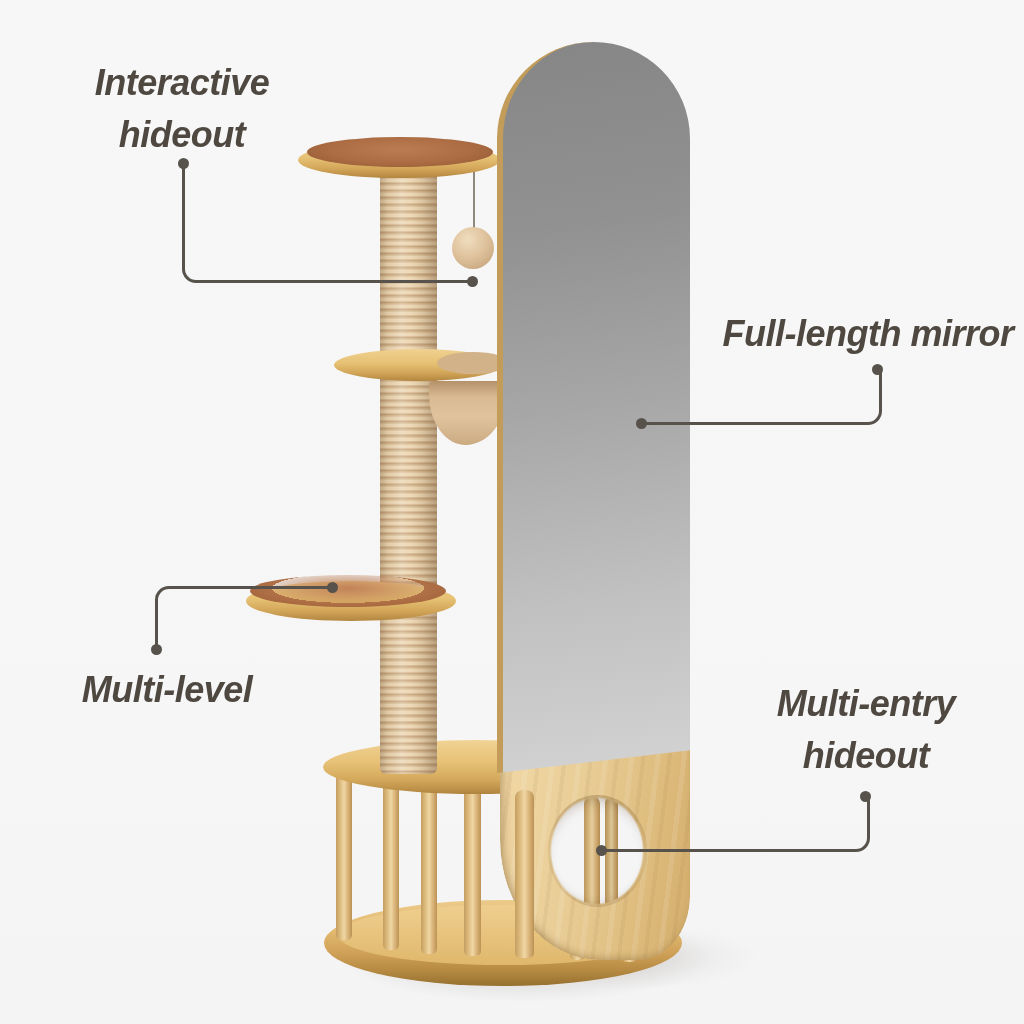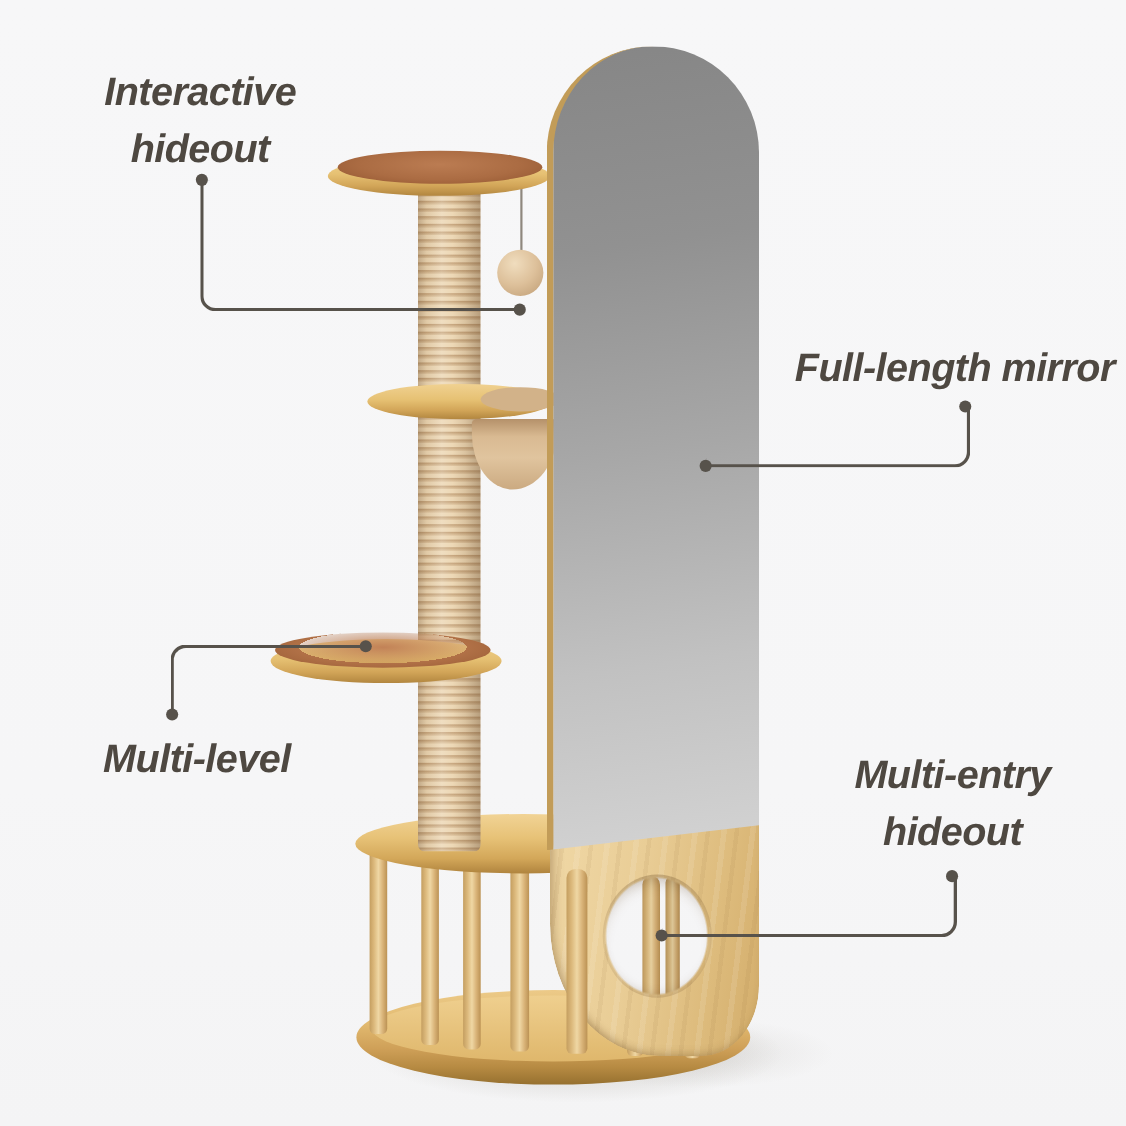--- a/index.html
+++ b/index.html
@@ -140,21 +140,21 @@
 
   <div class="label" style="left:22px;top:57px;width:320px;">
     <div>Interactive</div>
     <div>hideout</div>
   </div>
 
   <div class="label" style="left:678px;top:308px;width:380px;">
     <div>Full-length mirror</div>
   </div>
 
-  <div class="label" style="left:19px;top:664px;width:320px;">
+  <div class="label" style="left:7px;top:664px;width:320px;">
     <div>Multi-level</div>
   </div>
 
   <div class="label" style="left:706px;top:678px;width:320px;">
     <div>Multi-entry</div>
     <div>hideout</div>
   </div>
 
 </div>
 

